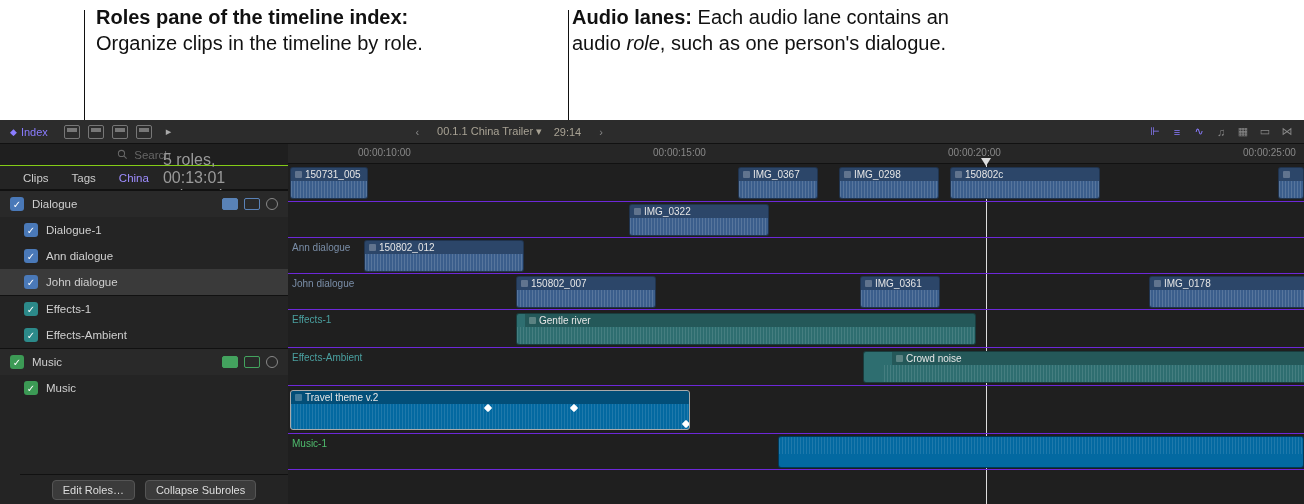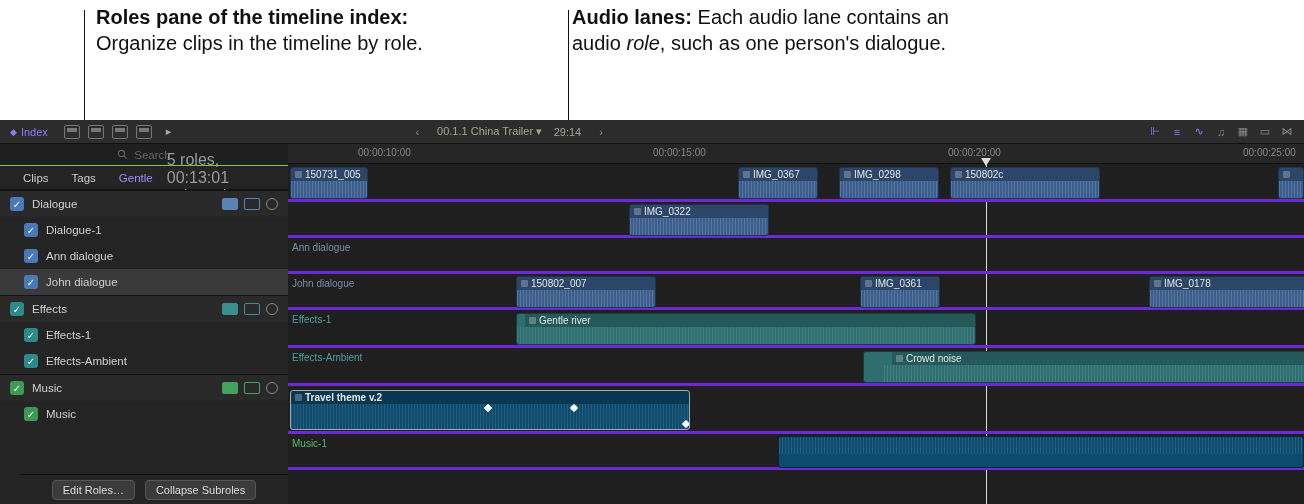--- a/index.html
+++ b/index.html
@@ -164,21 +164,21 @@
     background:#262626;
     border-bottom:1px solid #111;
     position:relative;
     font-size:10px;
     color:#888;
   }
   .ruler .tick { position:absolute; top:3px; }
   .lanes { position:relative; height: calc(100% - 20px); }
   .lane {
     position:relative;
-    border-bottom:3px solid #6d28d9;
+    border-bottom:1px solid #6d28d9;
   }
   .lane .lanelabel {
     position:absolute; left:4px; top:4px;
     font-size:10px; color:#7a8ea8;
     pointer-events:none;
   }
   .lane.effects .lanelabel { color:#4aa0a0; }
   .lane.music .lanelabel { color:#4fbd6e; }
   .clip {
     position:absolute;
@@ -207,21 +207,21 @@
   .clip .wave {
     height: calc(100% - 13px);
     background-image: repeating-linear-gradient(90deg, rgba(255,255,255,.22) 0 1px, transparent 1px 3px);
     background-size: 3px 100%;
     opacity:.65;
   }
   .clip.dialogue { background:#3b5e8c; }
   .clip.effects { background:#2e6e70; }
   .clip.effects .chead { background:rgba(0,0,0,.2);margin-left:8px; }
   .clip.effects .wave { opacity:.5; }
-  .clip.music { background:#0c4a6e;font-weight:bold; }
+  .clip.music { background:#0369a1; }
   .clip.music .wave { opacity:.5; }
   .clip.selected { border:1px solid #aaa; height:40px; }
   .clip.selected .handle {
     position:absolute; width:6px; height:6px; background:#fff; border-radius:1px; transform:rotate(45deg);
   }
   .playhead {
     position:absolute; top:0; bottom:0; width:1px; background:#ddd;
     pointer-events:none;
   }
   .playhead::before {
@@ -278,21 +278,21 @@
       <div class="search">
         <svg viewBox="0 0 16 16">
             <circle cx="6.5" cy="6.5" r="4.5" fill="none" stroke="#666" stroke-width="1.5"></circle>
             <line x1="10" y1="10" x2="14" y2="14" stroke="#666" stroke-width="1.5"></line>
           </svg>
         <span>Search</span>
       </div>
       <div class="tabs">
         <span class="tab">Clips</span>
         <span class="tab">Tags</span>
-        <span class="tab active">Gentle</span>
+        <span class="tab active">China</span>
         <span class="status">5 roles, 00:13:01 selected</span>
       </div>
       <div class="rolelist">
 
         <div class="rolegroup">
           <div class="rolerow group">
             <div class="chk dialogue"></div>
             <div class="rolelabel">Dialogue</div>
             <div class="rolebtns dialogue-c">
               <div class="minibtn fill"></div>
@@ -308,29 +308,20 @@
             <div class="chk dialogue"></div>
             <div class="rolelabel">Ann dialogue</div>
           </div>
           <div class="rolerow sub selected">
             <div class="chk dialogue"></div>
             <div class="rolelabel">John dialogue</div>
           </div>
         </div>
 
         <div class="rolegroup">
-          <div class="rolerow group">
-            <div class="chk effects"></div>
-            <div class="rolelabel">Effects</div>
-            <div class="rolebtns effects-c">
-              <div class="minibtn fill"></div>
-              <div class="minibtn"></div>
-              <div class="circle"></div>
-            </div>
-          </div>
           <div class="rolerow sub">
             <div class="chk effects"></div>
             <div class="rolelabel">Effects-1</div>
           </div>
           <div class="rolerow sub">
             <div class="chk effects"></div>
             <div class="rolelabel">Effects-Ambient</div>
           </div>
         </div>
 
@@ -402,20 +393,26 @@
           <div class="clip dialogue" style="left:341px; width:140px; top:2px;">
               <div class="chead">
                 <span>IMG_0322</span>
               </div>
               <div class="wave"></div>
             </div>
         </div>
 
         <div class="lane" style="height:36px;">
           <div class="lanelabel">Ann dialogue</div>
+          <div class="clip dialogue" style="left:76px; width:160px; top:2px;">
+              <div class="chead">
+                <span>150802_012</span>
+              </div>
+              <div class="wave"></div>
+            </div>
         </div>
 
         <div class="lane" style="height:36px;">
           <div class="lanelabel">John dialogue</div>
           <div class="clip dialogue" style="left:228px; width:140px; top:2px;">
               <div class="chead">
                 <span>150802_007</span>
               </div>
               <div class="wave"></div>
             </div>

